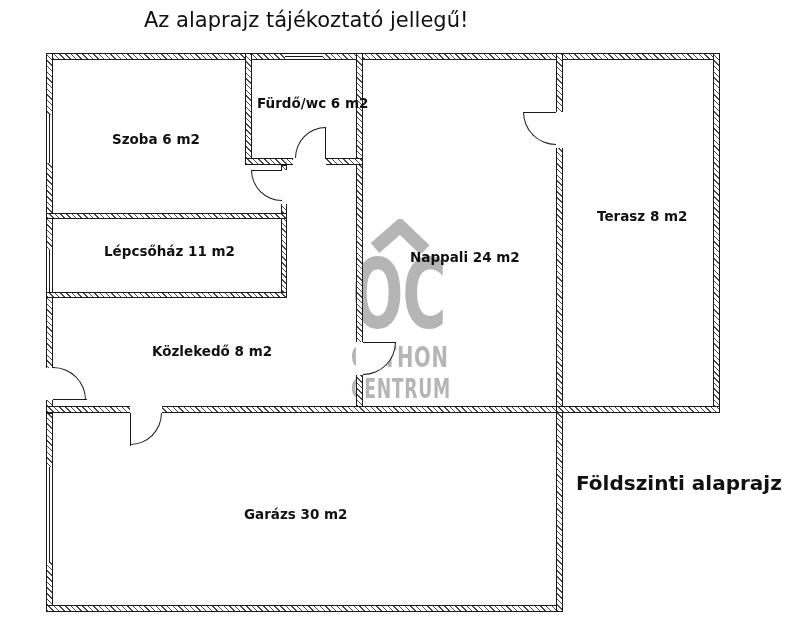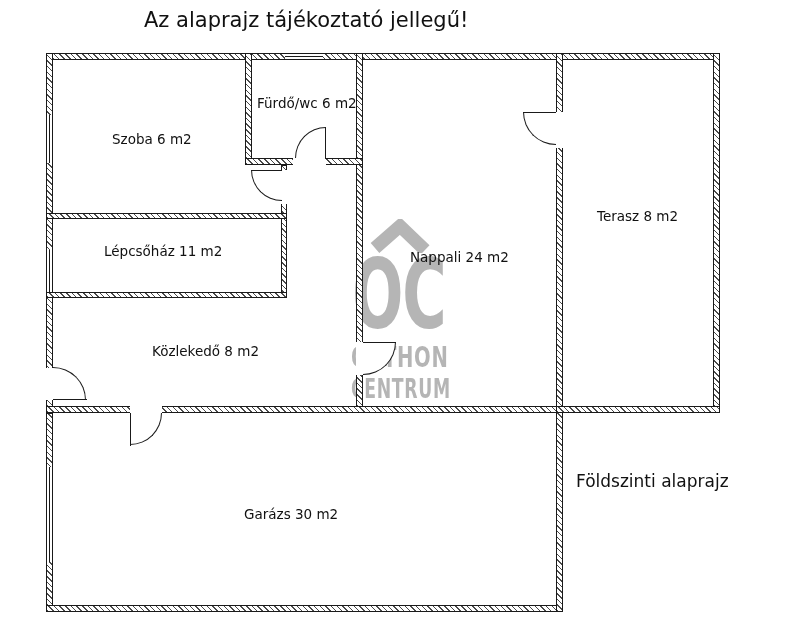--- a/index.html
+++ b/index.html
@@ -17,23 +17,23 @@
   
   .opening{position:absolute;background:#fff;z-index:2;}
   
   .arc{position:absolute;box-sizing:border-box;background:#fff;z-index:3;}
   .arc-tl{border-top:1px solid #1a1a1a;border-left:1px solid #1a1a1a;border-top-left-radius:100%;}
   .arc-tr{border-top:1px solid #1a1a1a;border-right:1px solid #1a1a1a;border-top-right-radius:100%;}
   .arc-bl{border-bottom:1px solid #1a1a1a;border-left:1px solid #1a1a1a;border-bottom-left-radius:100%;}
   .arc-br{border-bottom:1px solid #1a1a1a;border-right:1px solid #1a1a1a;border-bottom-right-radius:100%;}
   .panel{position:absolute;background:#1a1a1a;z-index:3;}
   
-  .lbl{position:absolute;font-size:13.5px;white-space:nowrap;z-index:4;}
+  .lbl{position:absolute;font-size:13.5px;white-space:nowrap;z-index:4;font-weight:bold;}
   .title{position:absolute;left:144px;top:8px;font-size:21px;z-index:4;white-space:nowrap;}
-  .plan-name{position:absolute;left:576px;top:471px;font-size:17px;z-index:4;white-space:nowrap;}
+  .plan-name{position:absolute;left:576px;top:471px;font-size:20px;z-index:4;white-space:nowrap;font-weight:bold;}
   
   .wm{position:absolute;color:#b5b5b5;z-index:1;line-height:1;white-space:nowrap;
       font-weight:700;transform-origin:left top;}
   .wm-oc{left:352px;top:247px;font-size:96px;transform:scaleX(0.63);letter-spacing:-2px;}
   .wm-l1{left:351px;top:344px;font-size:28px;transform:scaleX(0.70);letter-spacing:1px;}
   .wm-l2{left:351px;top:375px;font-size:27px;transform:scaleX(0.64);letter-spacing:1px;}
   .wm-roof{position:absolute;left:370px;top:219px;z-index:1;}
 </style>
 </head>
 <body>

